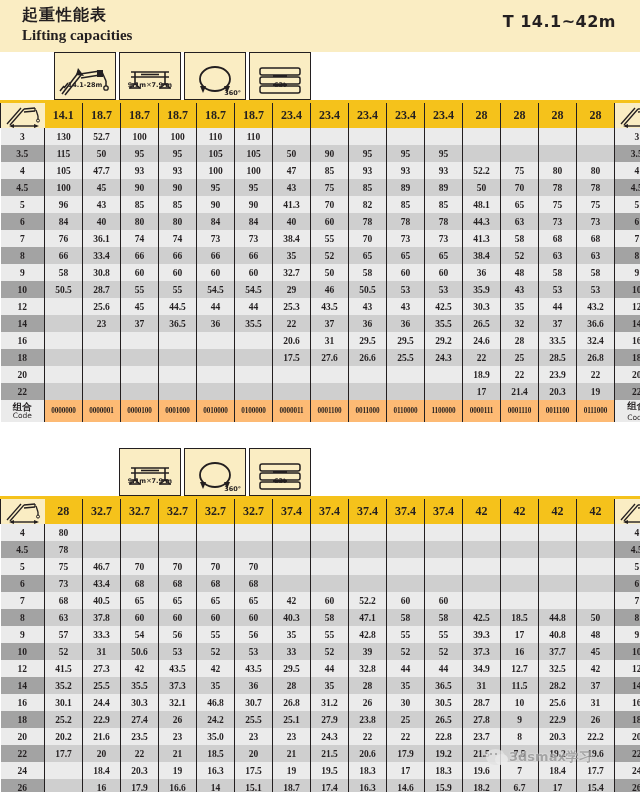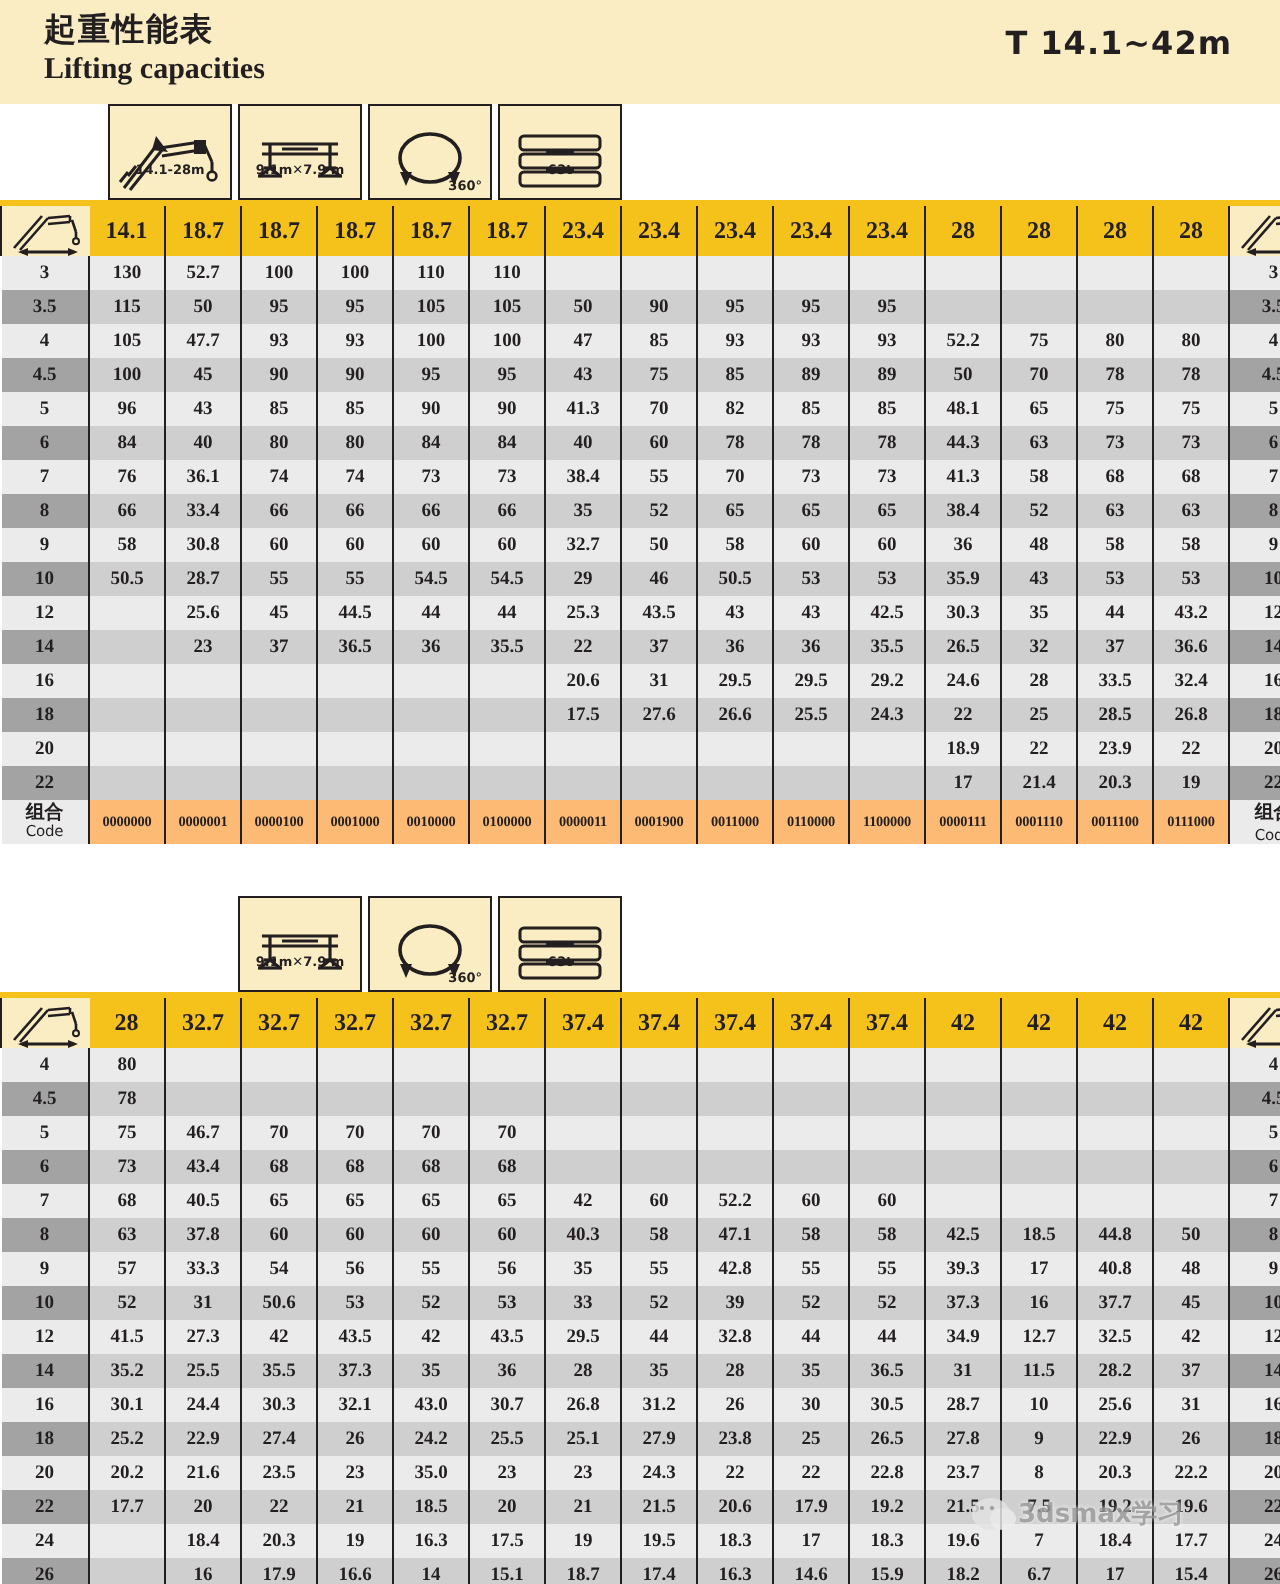--- a/index.html
+++ b/index.html
@@ -645,21 +645,21 @@
             <span class="cn">组合</span>
             <span class="en">Code</span>
           </td>
           <td>0000000</td>
           <td>0000001</td>
           <td>0000100</td>
           <td>0001000</td>
           <td>0010000</td>
           <td>0100000</td>
           <td>0000011</td>
-          <td>0001900</td>
+          <td>0001100</td>
           <td>0011000</td>
           <td>0110000</td>
           <td>1100000</td>
           <td>0000111</td>
           <td>0001110</td>
           <td>0011100</td>
           <td>0111000</td>
           <td class="codelabelR last">
             <span class="cn">组合</span>
             <span class="en">Code</span>
@@ -991,21 +991,21 @@
             <td>28.2</td>
             <td>37</td>
             <td class="rad last">14</td>
           </tr>
           <tr class="d odd">
             <td class="rad radL">16</td>
             <td>30.1</td>
             <td>24.4</td>
             <td>30.3</td>
             <td>32.1</td>
-            <td>43.0</td>
+            <td>46.8</td>
             <td>30.7</td>
             <td>26.8</td>
             <td>31.2</td>
             <td>26</td>
             <td>30</td>
             <td>30.5</td>
             <td>28.7</td>
             <td>10</td>
             <td>25.6</td>
             <td>31</td>

